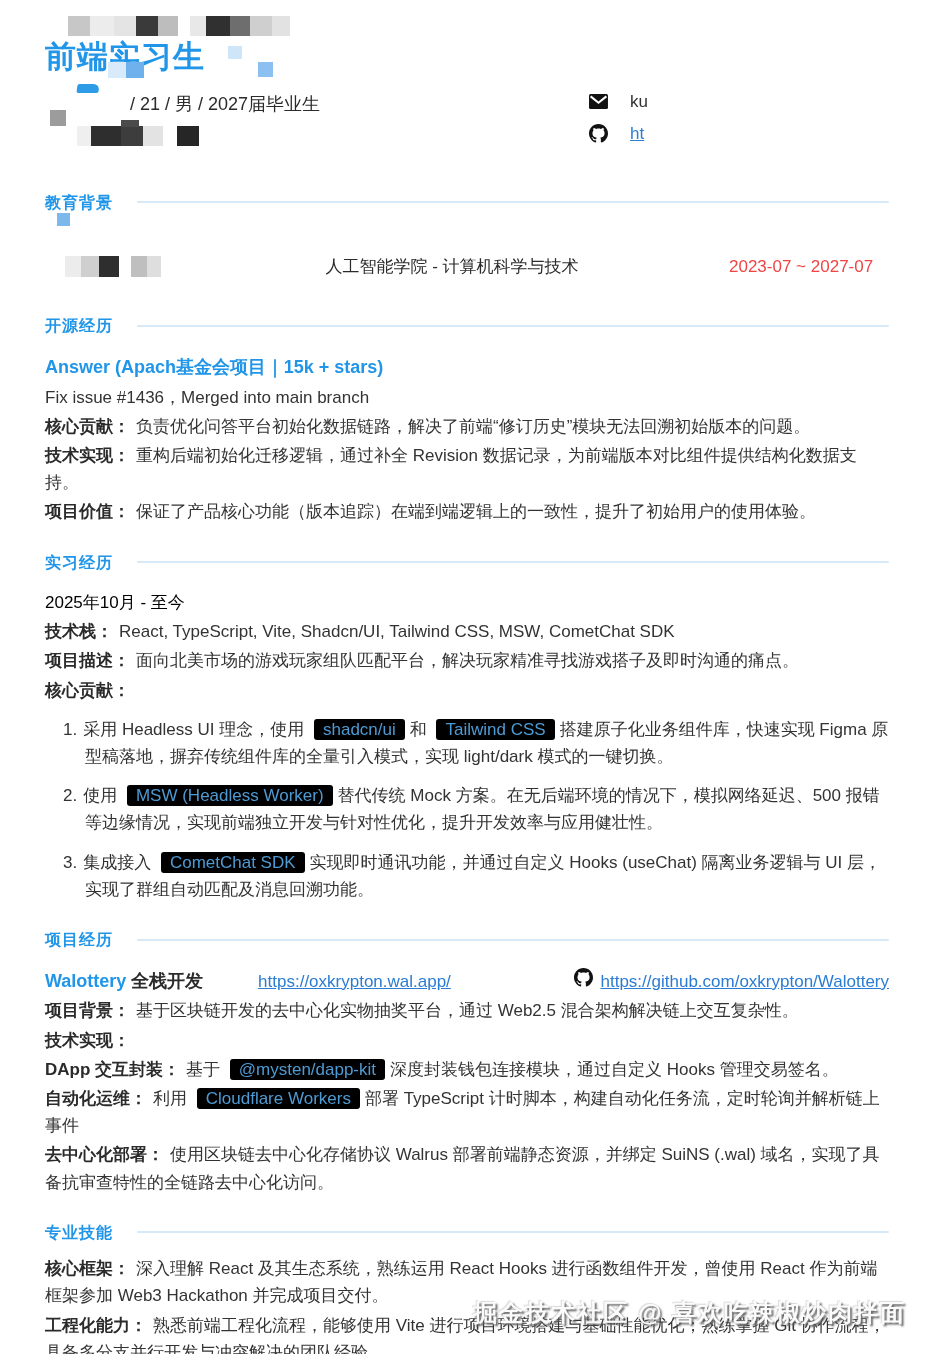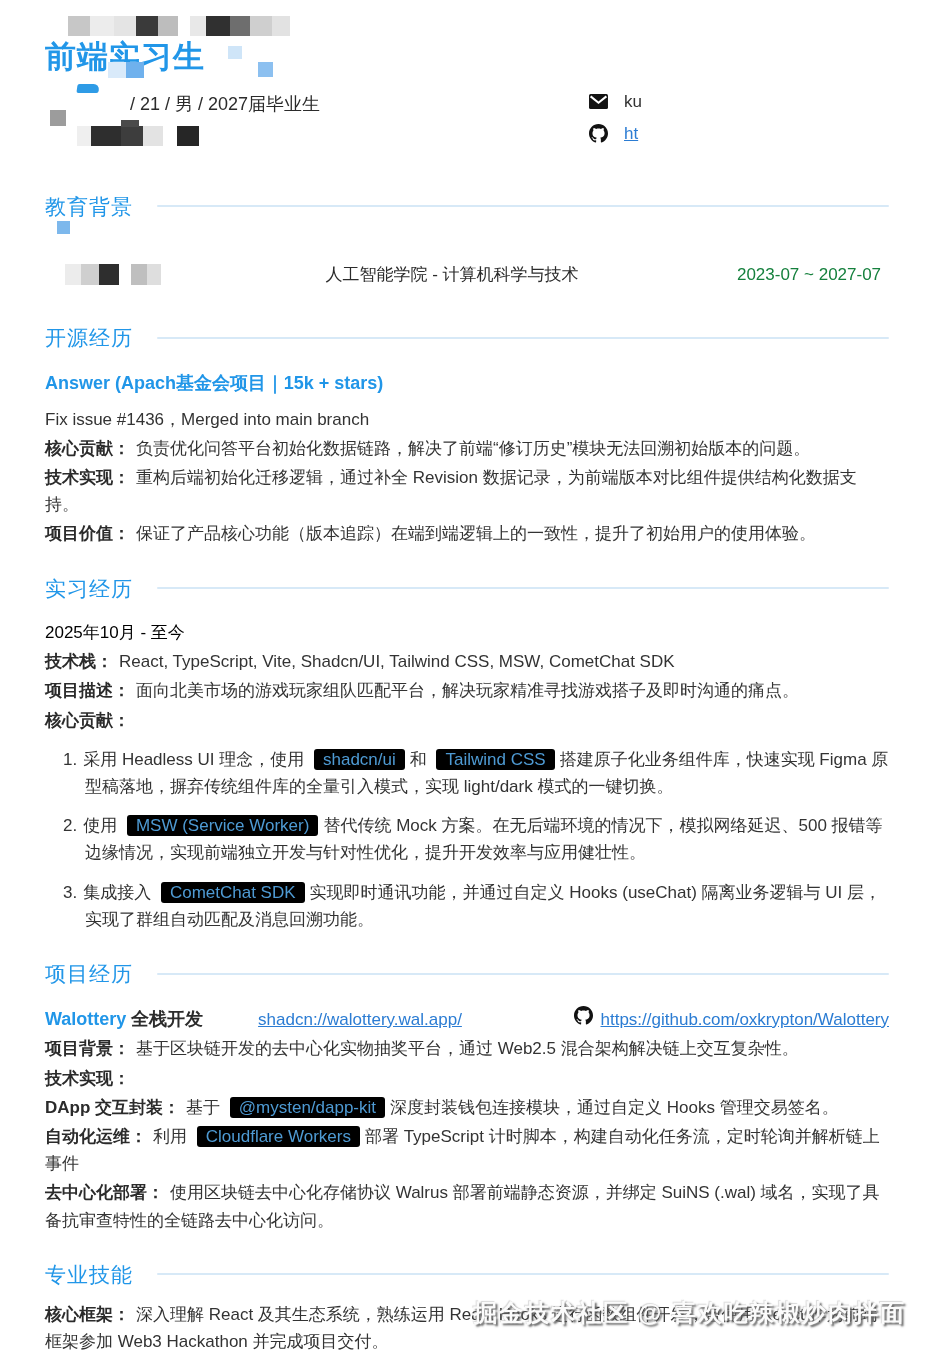--- a/index.html
+++ b/index.html
@@ -13,42 +13,42 @@
   
   .resume-title { color:#2196e8; font-size:31px; font-weight:bold; letter-spacing:1px; }
   .header-row { display:flex; justify-content:space-between; margin-top:6px; min-height:78px; }
   .header-left { position:relative; width:420px; }
   .name-fragment { position:absolute; left:32px; top:-4px; width:22px; height:9px;
     background:#2e9be6; border-radius:2px 6px 2px 2px; transform:skewX(-8deg); }
   .personal-info { margin-left:85px; margin-top:2px; color:#2b2b2b; font-size:18px; }
   .mosaic { position:absolute; }
   .mosaic span { display:inline-block; vertical-align:top; }
   .contact { width:300px; font-size:17px; }
-  .contact-row { display:flex; align-items:center; gap:16px; position:relative; height:27px; }
+  .contact-row { display:flex; align-items:center; gap:22px; position:relative; height:27px; }
   .icon-mail svg, .icon-github svg { display:block; }
   a.link { color:#2b7cd3; text-decoration:underline; }
   
   .section-heading { display:flex; align-items:center; gap:24px; margin-top:24px; }
-  .section-heading h2 { color:#2196e8; font-size:21px; font-weight:normal; white-space:nowrap; letter-spacing:1px; }
+  .section-heading h2 { color:#2196e8; font-size:16px; font-weight:bold; white-space:nowrap; letter-spacing:1px; }
   .section-heading .rule { flex:1; height:2px; background:#d7e9f7; border-radius:2px; }
   
   .edu-block { position:relative; margin-top:8px; height:66px; }
   .edu-blue-sq { position:absolute; left:12px; top:-10px; width:13px; height:13px; background:#7db8ec; }
   .edu-row { position:absolute; left:0; right:0; top:30px; display:flex; align-items:center; }
   .edu-school-mosaic { position:relative; width:130px; height:22px; }
   .edu-major { flex:1; text-align:center; font-size:17px; color:#2b2b2b; }
-  .edu-dates { width:160px; text-align:center; color:#15803d; }
+  .edu-dates { width:160px; text-align:left; color:#ef4444; }
   
   .entry-row { display:flex; justify-content:space-between; align-items:baseline; margin-top:14px;text-align:center; }
   .entry-title-blue { color:#2196e8; font-weight:bold; font-size:18px; }
   .entry-title-dark { color:#2b2b2b; font-weight:bold; font-size:18px; }
   .entry-dates { color:#000000; font-size:17px; }
   .pr-label { font-weight:bold; color:#2b2b2b; }
   
-  .para { margin-top:8px; color:#333; }
+  .para { margin-top:2px; color:#333; }
   .row-line { margin-top:2px; color:#333; }
   .row-line .label { font-weight:600; color:#2b2b2b; margin-right:6px; }
   .chip { background:#000000; color:#4e9ad3; padding:1px 9px; border-radius:3px; margin:0 5px; }
   ol.contrib { list-style:none; margin-top:10px; }
   ol.contrib li { margin:12px 0 12px 18px; padding-left:22px; text-indent:-22px; }
   ol.contrib li .num { margin-right:6px; }
   .proj-links { display:flex; align-items:center; gap:10px; flex:1; justify-content:space-between; margin-left:55px; }
   
   .watermark { position:absolute; right:28px; bottom:22px; font-size:24px; font-weight:bold;
     color:#fbfbfb; letter-spacing:2px;
@@ -156,35 +156,35 @@
   <div class="entry-row">
     <span class="entry-dates">2025年10月 - 至今</span>
   </div>
   <div>
       <div class="row-line"><span class="label">技术栈：</span><span>React, TypeScript, Vite, Shadcn/UI, Tailwind CSS, MSW, CometChat SDK</span> </div>
       <div class="row-line"><span class="label">项目描述：</span><span>面向北美市场的游戏玩家组队匹配平台，解决玩家精准寻找游戏搭子及即时沟通的痛点。</span> </div>
       <div class="row-line"><span class="label">核心贡献：</span></div>
     </div>
   <ol class="contrib">
       <li><span class="num">1.</span><span>采用 Headless UI 理念，使用</span> <span class="chip">shadcn/ui</span><span>和</span> <span class="chip">Tailwind CSS</span><span>搭建原子化业务组件库，快速实现 Figma 原型稿落地，摒弃传统组件库的全量引入模式，实现 light/dark 模式的一键切换。</span> </li>
-      <li><span class="num">2.</span><span>使用</span> <span class="chip">MSW (Service Worker)</span><span>替代传统 Mock 方案。在无后端环境的情况下，模拟网络延迟、500 报错等边缘情况，实现前端独立开发与针对性优化，提升开发效率与应用健壮性。</span> </li>
+      <li><span class="num">2.</span><span>使用</span> <span class="chip">MSW (Headless Worker)</span><span>替代传统 Mock 方案。在无后端环境的情况下，模拟网络延迟、500 报错等边缘情况，实现前端独立开发与针对性优化，提升开发效率与应用健壮性。</span> </li>
       <li><span class="num">3.</span><span>集成接入</span> <span class="chip">CometChat SDK</span><span>实现即时通讯功能，并通过自定义 Hooks (useChat) 隔离业务逻辑与 UI 层，实现了群组自动匹配及消息回溯功能。</span> </li>
     </ol>
 
   <div class="section-heading">
     <h2>项目经历</h2>
     <div class="rule"></div>
   </div>
   <div class="entry-row">
     <span>
       <span class="entry-title-blue">Walottery</span>
       <span class="entry-title-dark">全栈开发</span>
     </span>
     <span class="proj-links">
-      <a href="#" class="link">shadcn://walottery.wal.app/</a>
+      <a href="#" class="link">https://oxkrypton.wal.app/</a>
       <span style="display:flex;align-items:center;gap:8px;">
         <span>
           <svg width="19" height="19" viewBox="0 0 24 24">
               <path fill="#121212" d="M12 0C5.37 0 0 5.37 0 12c0 5.31 3.435 9.795 8.205 11.385.6.105.825-.255.825-.57 0-.285-.015-1.23-.015-2.235-3.015.555-3.795-.735-4.035-1.41-.135-.345-.72-1.41-1.23-1.695-.42-.225-1.02-.78-.015-.795.945-.015 1.62.87 1.845 1.23 1.08 1.815 2.805 1.305 3.495.99.105-.78.42-1.305.765-1.605-2.67-.3-5.46-1.335-5.46-5.925 0-1.305.465-2.385 1.23-3.225-.12-.3-.54-1.53.12-3.18 0 0 1.005-.315 3.3 1.23.96-.27 1.98-.405 3-.405s2.04.135 3 .405c2.295-1.56 3.3-1.23 3.3-1.23.66 1.65.24 2.88.12 3.18.765.84 1.23 1.905 1.23 3.225 0 4.605-2.805 5.625-5.475 5.925.435.375.81 1.095.81 2.22 0 1.605-.015 2.895-.015 3.3 0 .315.225.69.825.57C20.565 21.795 24 17.295 24 12c0-6.63-5.37-12-12-12z"></path>
             </svg>
         </span>
         <a href="#" class="link">https://github.com/oxkrypton/Walottery</a>
       </span>
     </span>
   </div>

